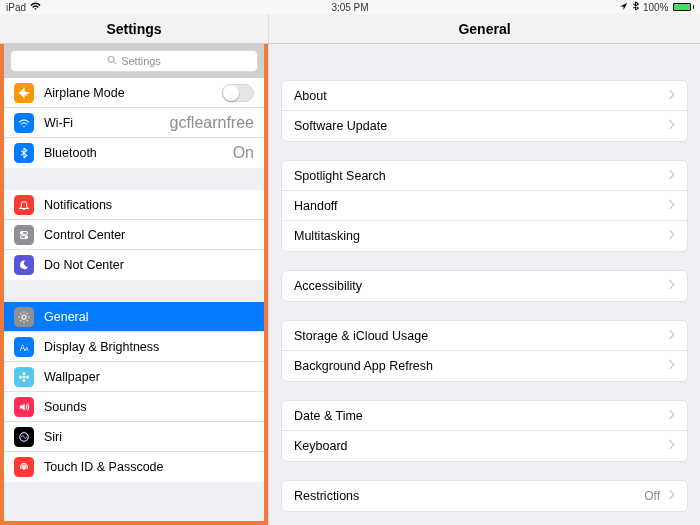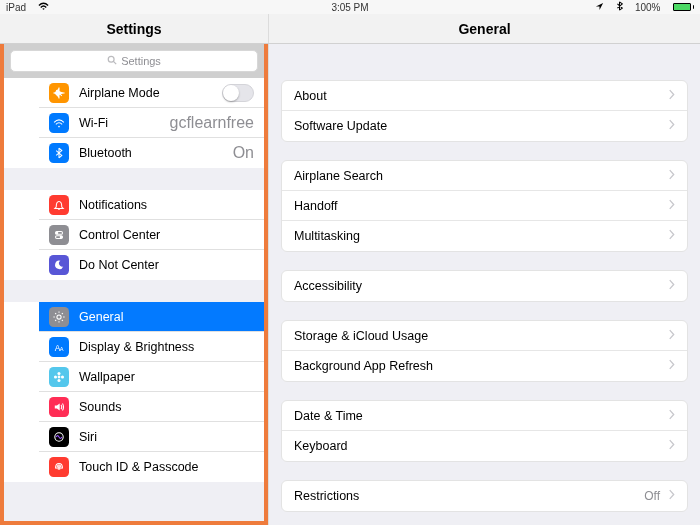--- a/index.html
+++ b/index.html
@@ -1,41 +1,41 @@
 <!DOCTYPE html>
 <html><head>
 <meta charset="utf-8">
 <style>
   * { box-sizing: border-box; margin: 0; padding: 0; }
   html, body { width: 700px; height: 525px; overflow: hidden; font-family: -apple-system, "Helvetica Neue", Arial, sans-serif; font-size: 12px; color: #000; }
   body { display: flex; flex-direction: column; background: #f2f2f2; }
 
   
   .status-bar { height: 14px; background: #f7f7f7; display: flex; align-items: center; justify-content: space-between; padding: 0 6px; font-size: 10px; color: #333; }
-  .status-left, .status-right { display: flex; align-items: center; gap: 12px; }
+  .status-left, .status-right { display: flex; align-items: center; gap: 4px; }
   .status-center { position: absolute; left: 50%; transform: translateX(-50%); font-weight: 500; }
   .battery { display: inline-flex; align-items: center; gap: 2px; }
   .battery-body { width: 18px; height: 8px; border: 1px solid #000; border-radius: 1px; position: relative; background: #4cd964; }
   .battery-tip { width: 1.5px; height: 4px; background: #000; border-radius: 0 1px 1px 0; }
 
   
   .headers { display: flex; height: 30px; background: #f2f2f2; border-bottom: 1px solid #d1d1d1; }
   .header-left { width: 268px; display:flex; align-items:center; justify-content:center; font-weight:600; font-size:14px; }
   .header-right { flex:1; display:flex; align-items:center; justify-content:center; font-weight:600; font-size:14px; border-left:1px solid #dcdcdc; }
 
   .main { display: flex; flex: 1; overflow: hidden; }
 
   
   .sidebar-wrap { width: 268px; display:flex; flex-direction:column; background:#cfcfcf; border:4px solid #ee7b3c; border-top:none; }
   .search-row { padding:6px 6px; background:#cfcfcf; }
   .search { background:#fff; border:1px solid #d7d7d7; border-radius:5px; height:22px; display:flex; align-items:center; justify-content:center; gap:4px; color:#8e8e93; font-size:11px; width:100%; }
   .search svg { width:10px; height:10px; opacity:.6; }
 
   .side-scroll { flex:1; overflow:hidden; background:#efeff4; }
-  .group { background:#fff;padding-left:35px; }
+  .group { background:#fff; }
   .sep { height:22px; background:#efeff4; }
   .row { height:30px; padding:0 10px; display:flex; align-items:center; gap:10px; border-bottom:1px solid #e0e0e0; position:relative; background:#fff; }
   .row:last-child { border-bottom:none;align-items:center; }
   .row.selected { background:#037aff; color:#fff; }
   .icon { width:20px; height:20px; border-radius:4.5px; display:flex; align-items:center; justify-content:center; flex-shrink:0; }
   .label { flex:0 0 auto; font-size:12.5px; }
   .value { margin-left:auto; color:#8e8e93; font-size:16px; }
 
   
   .toggle { width:32px; height:18px; border-radius:9px; background:#e5e5ea; border:1px solid #d4d4d9; position:relative; margin-left:auto; }
@@ -237,21 +237,21 @@
           </div>
           <div class="drow">
             <span class="dlabel">Software Update</span>
             <span class="chev"><svg viewBox="0 0 8 12">
                 <path d="M2 1 L6.5 6 L2 11" stroke="#c7c7cc"></path>
               </svg></span>
           </div>
         </div>
         <div class="dgroup">
           <div class="drow">
-            <span class="dlabel">Airplane Search</span>
+            <span class="dlabel">Spotlight Search</span>
             <span class="chev"><svg viewBox="0 0 8 12">
                 <path d="M2 1 L6.5 6 L2 11" stroke="#c7c7cc"></path>
               </svg></span>
           </div>
           <div class="drow">
             <span class="dlabel">Handoff</span>
             <span class="chev"><svg viewBox="0 0 8 12">
                 <path d="M2 1 L6.5 6 L2 11" stroke="#c7c7cc"></path>
               </svg></span>
           </div>

